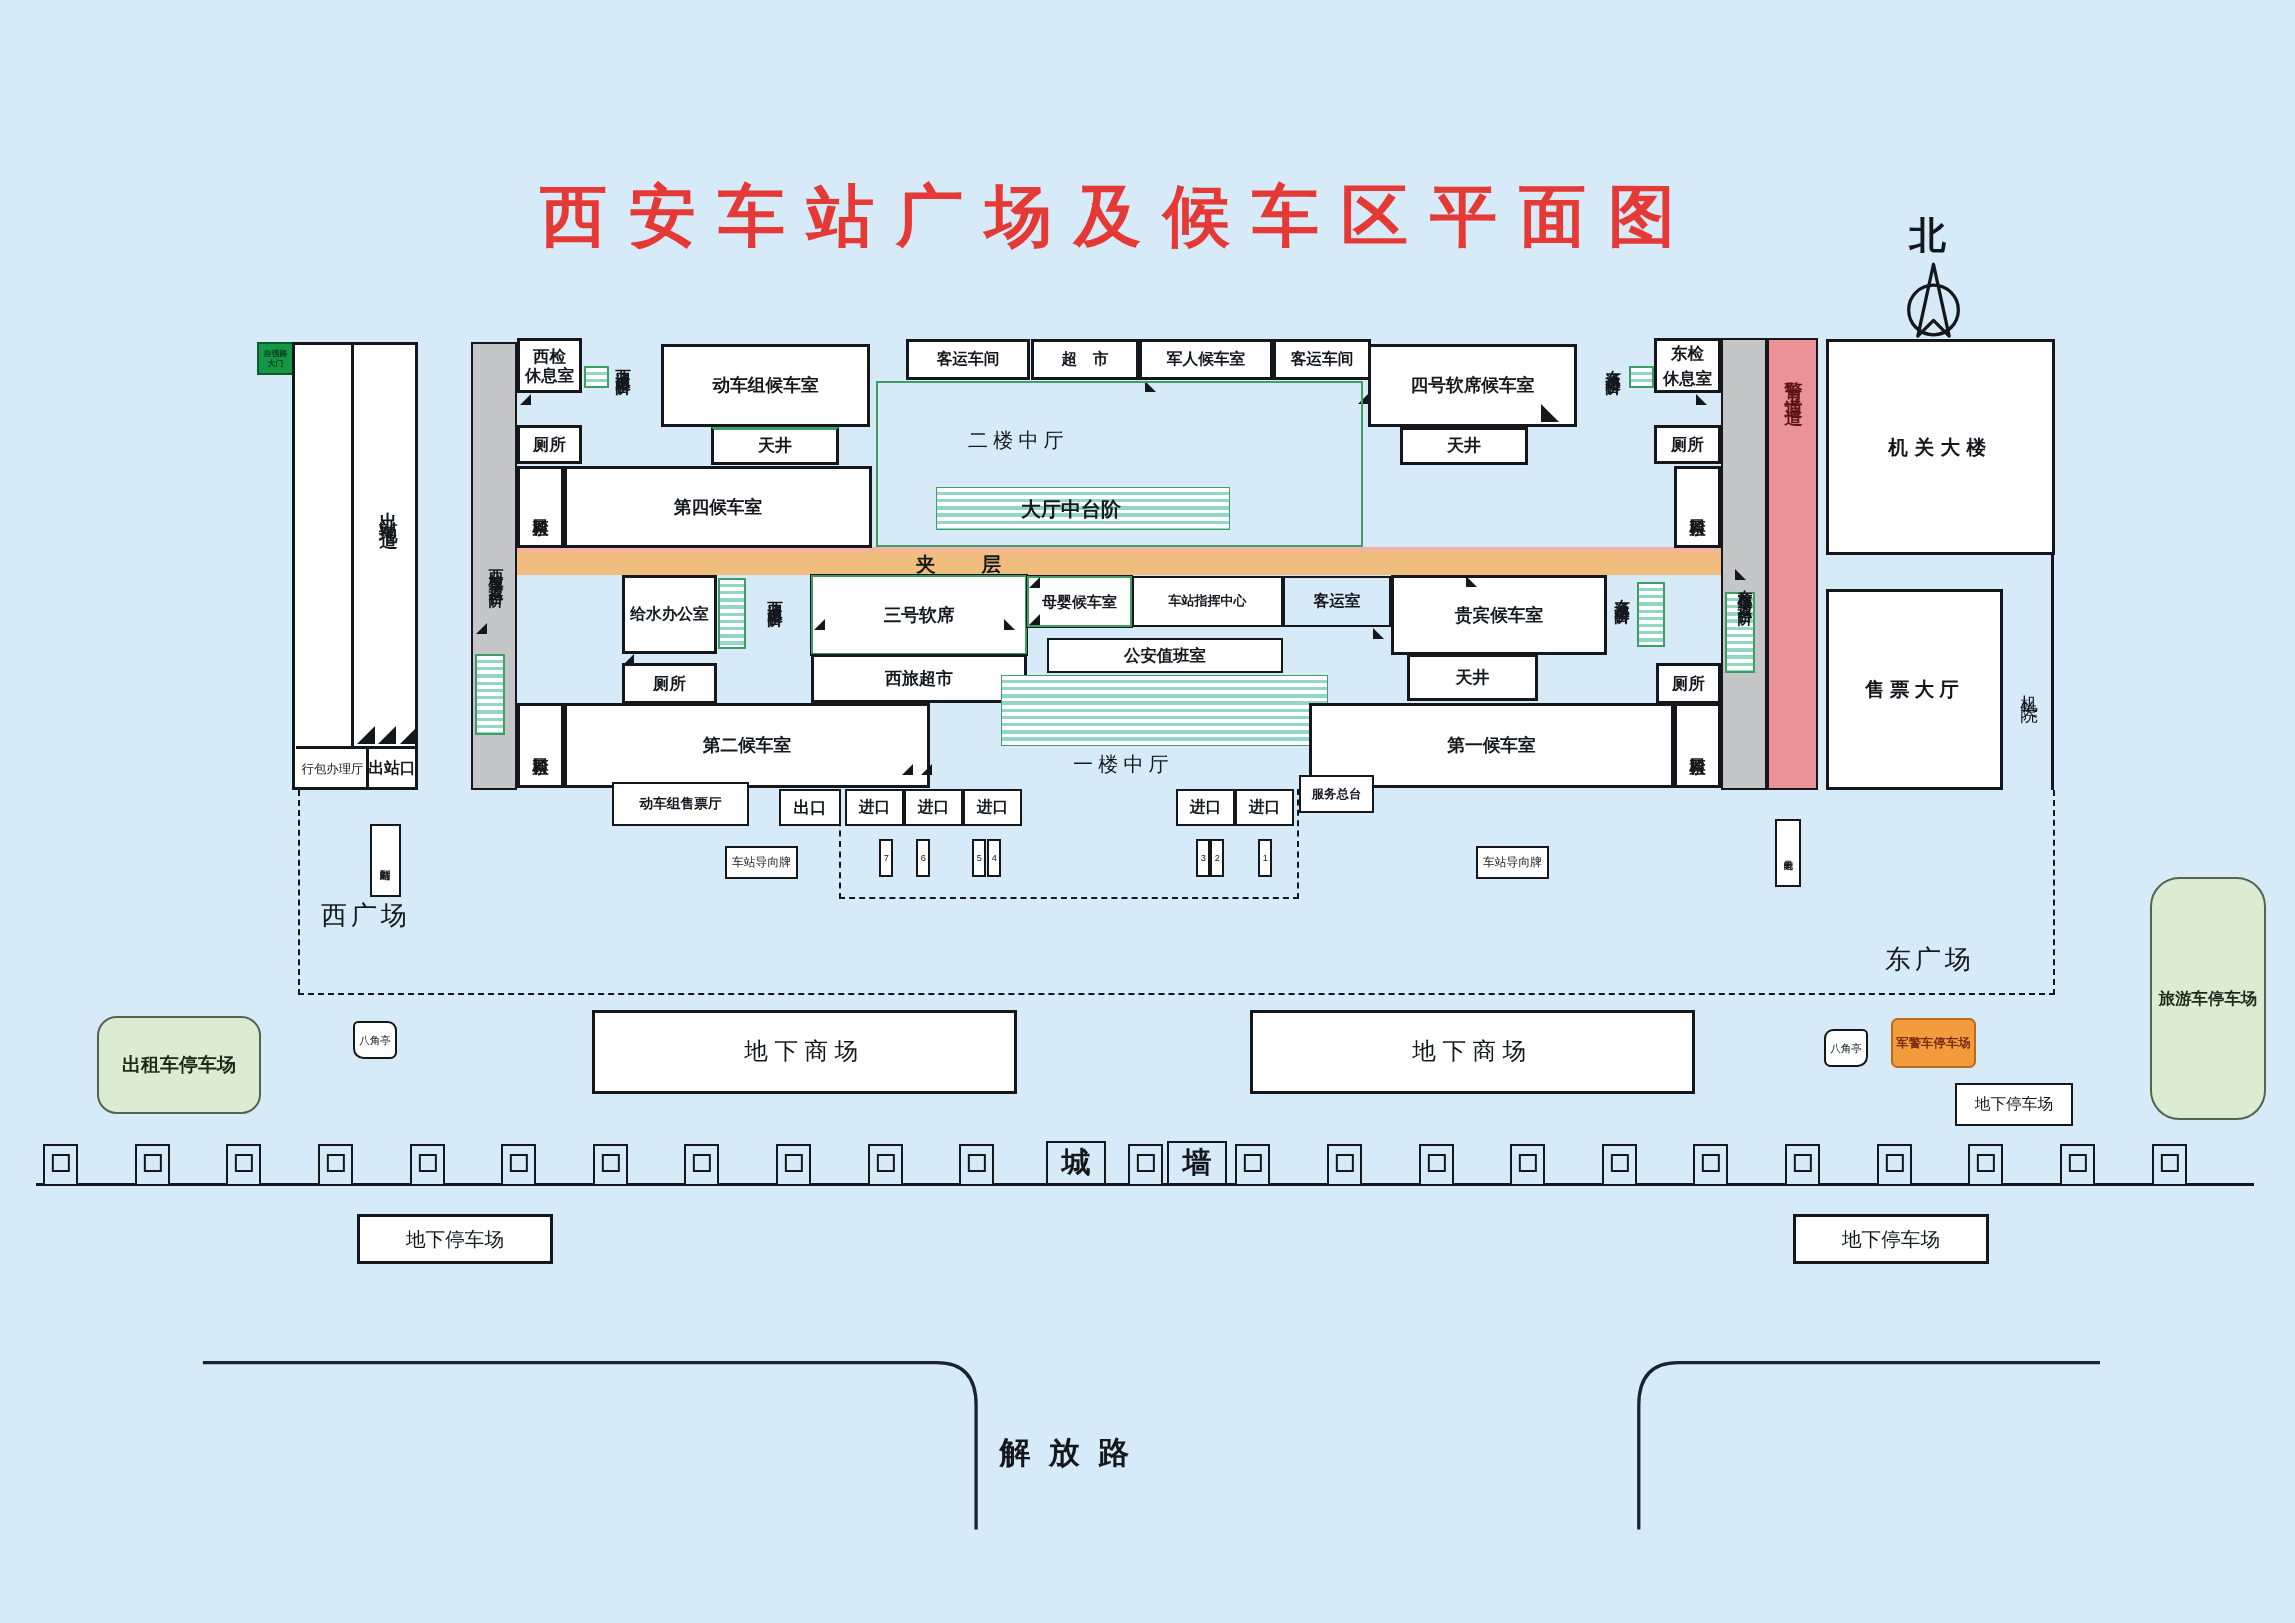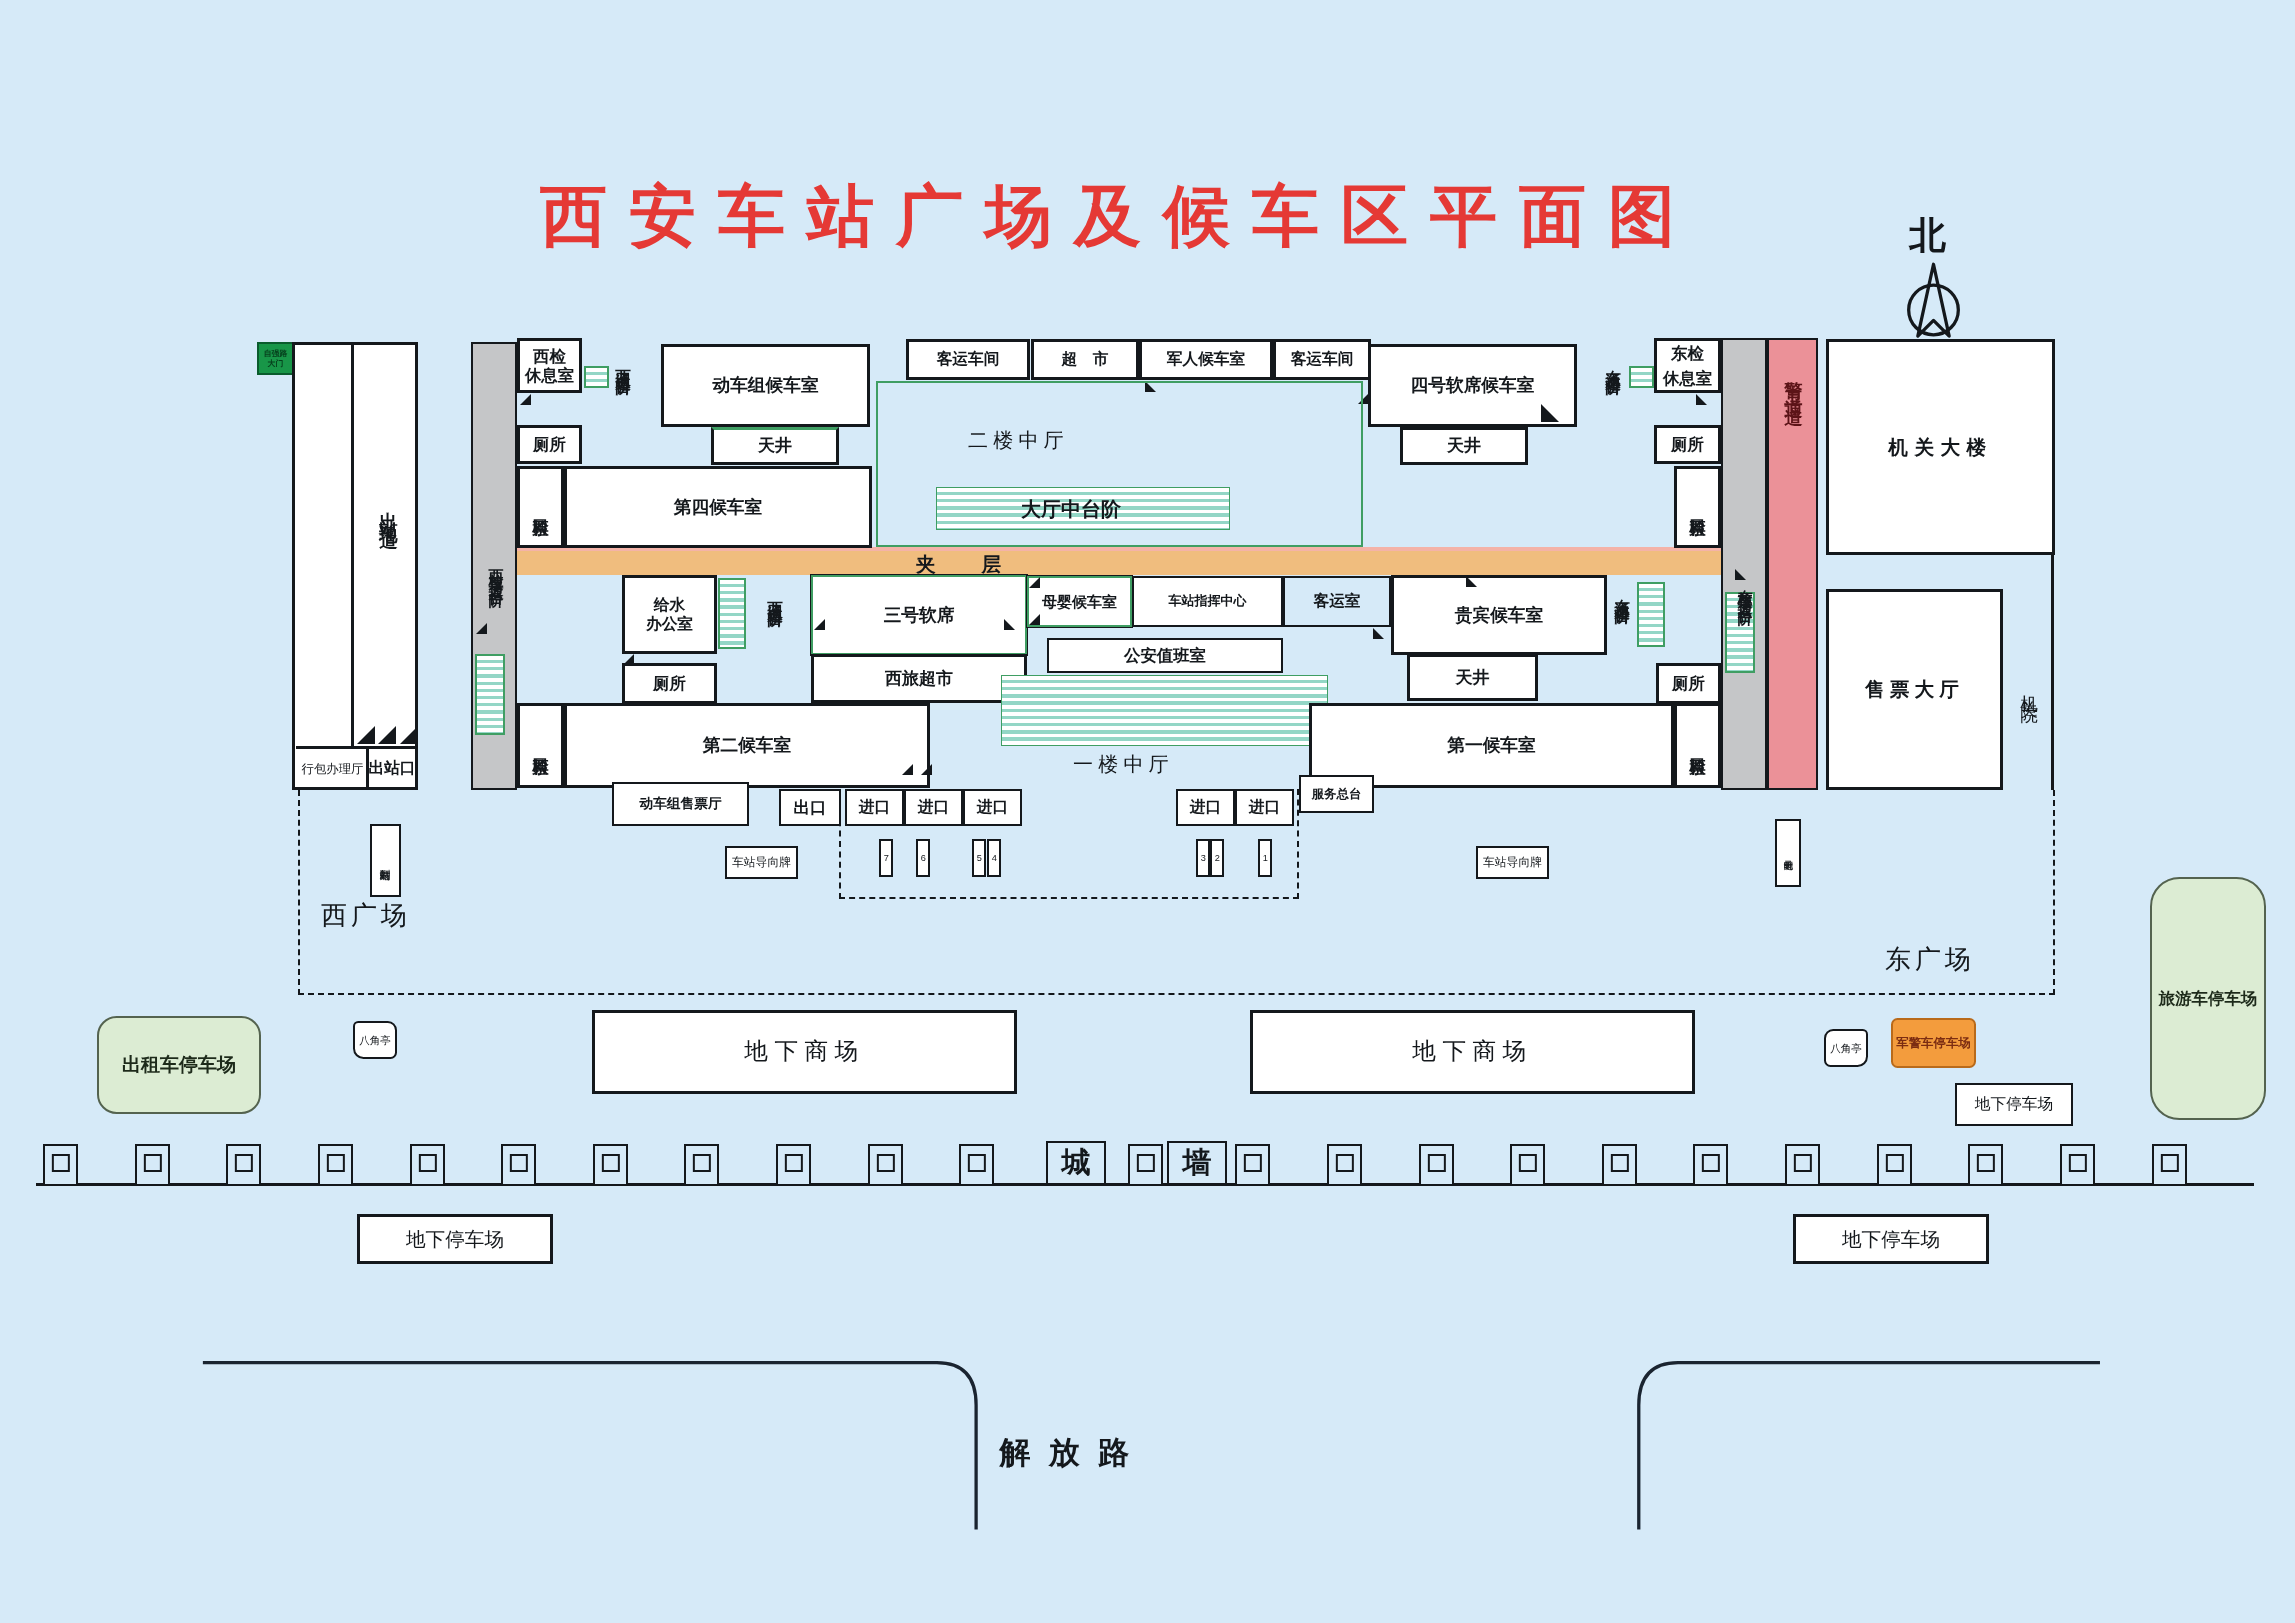--- a/index.html
+++ b/index.html
@@ -134,21 +134,21 @@
     </div>
   <div class="box vtext" style="left:1674px;top:466px;width:47px;height:82px;font-size:16.4px;">
       <span>检票口</span>
     </div>
 
   <div style="position:absolute;left:876px;top:381px;width:487px;height:166px;border:2px solid #3f9e63;box-sizing:border-box;"></div>
   <div class="lbl" style="left:968px;top:427px;font-size:20px;letter-spacing:5.2px;font-weight:normal;">二楼中厅</div>
   <div class="hatch" style="left:936px;top:487px;width:294px;height:43px;border-width:1.3px;"></div>
   <div class="lbl" style="left:1021px;top:496px;font-size:20px;z-index:5;">大厅中台阶</div>
 
-  <div class="box" style="left:622px;top:575px;width:95px;height:79px;font-size:15.7px;flex-direction:column;">
+  <div class="box" style="left:622px;top:575px;width:95px;height:79px;font-size:15.7px;flex-direction:row;">
     <span>给水</span>
     <span>办公室</span>
   </div>
   <div class="hatch" style="left:718px;top:578px;width:27.5px;height:71px;"></div>
   <div class="tse small-tri" style="left:623px;top:654px;"></div>
   <div class="vlbl" style="left:764px;top:589px;font-size:15.7px;letter-spacing:2.6px;">西通道台阶</div>
   <div class="box" style="left:811px;top:575px;width:216px;height:80px;font-size:17.7px;border-color:#3f9e63;border-width:2px;outline:1.3px solid #14181c;">
       <span>三号软席</span>
     </div>
   <div class="tse small-tri" style="left:814px;top:619px;"></div>

